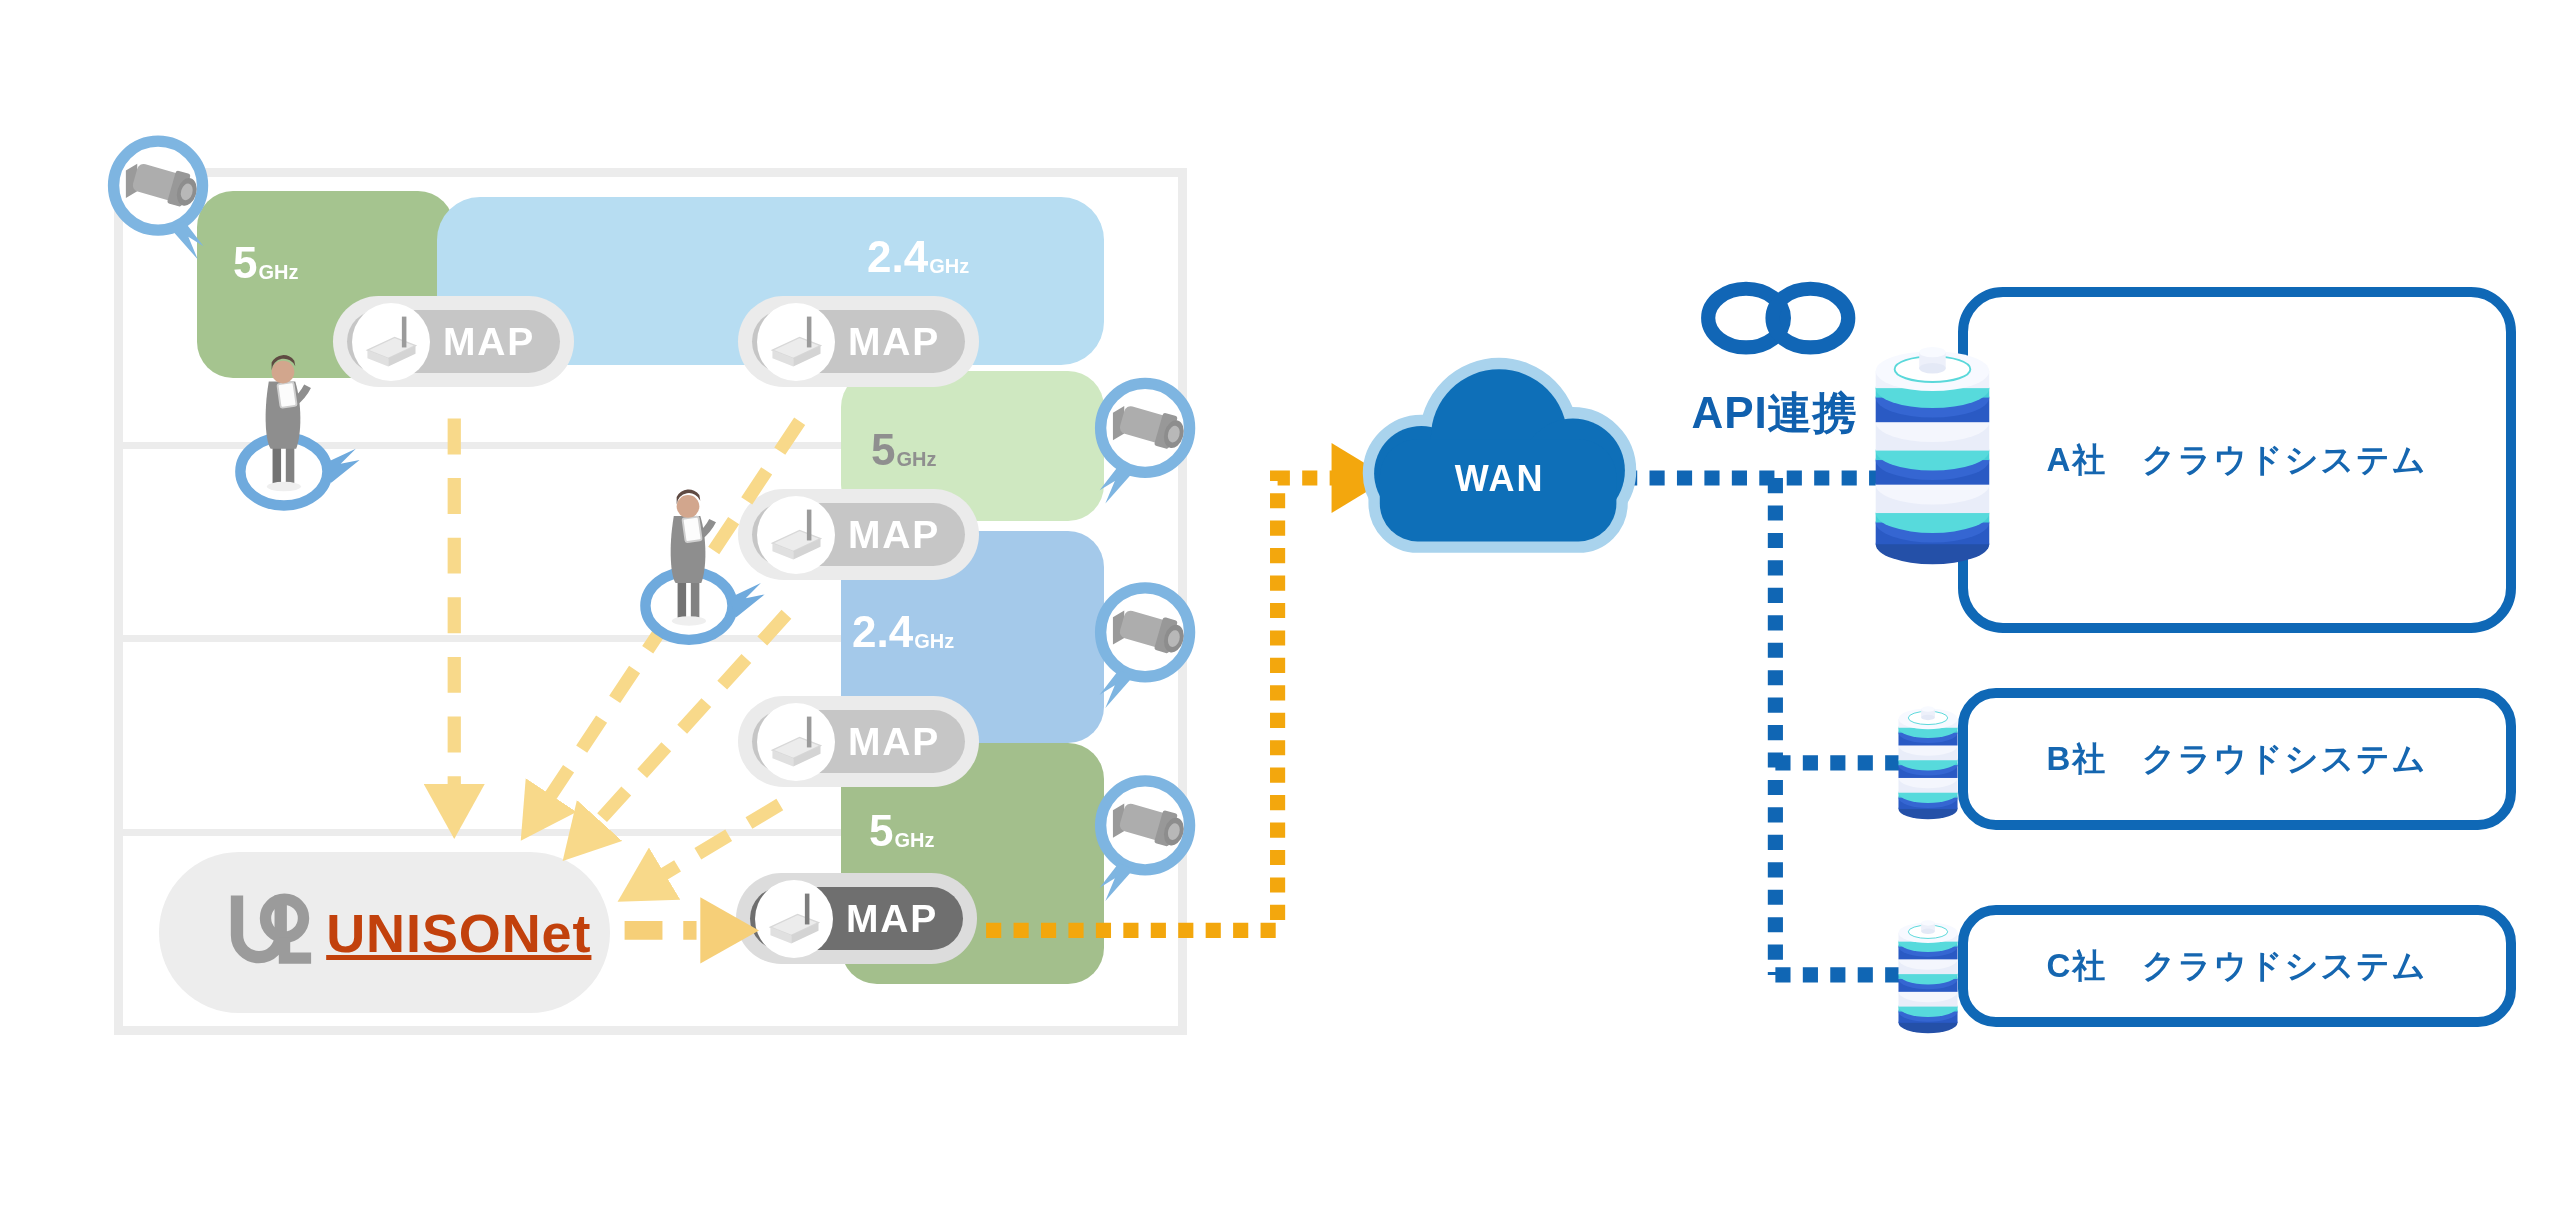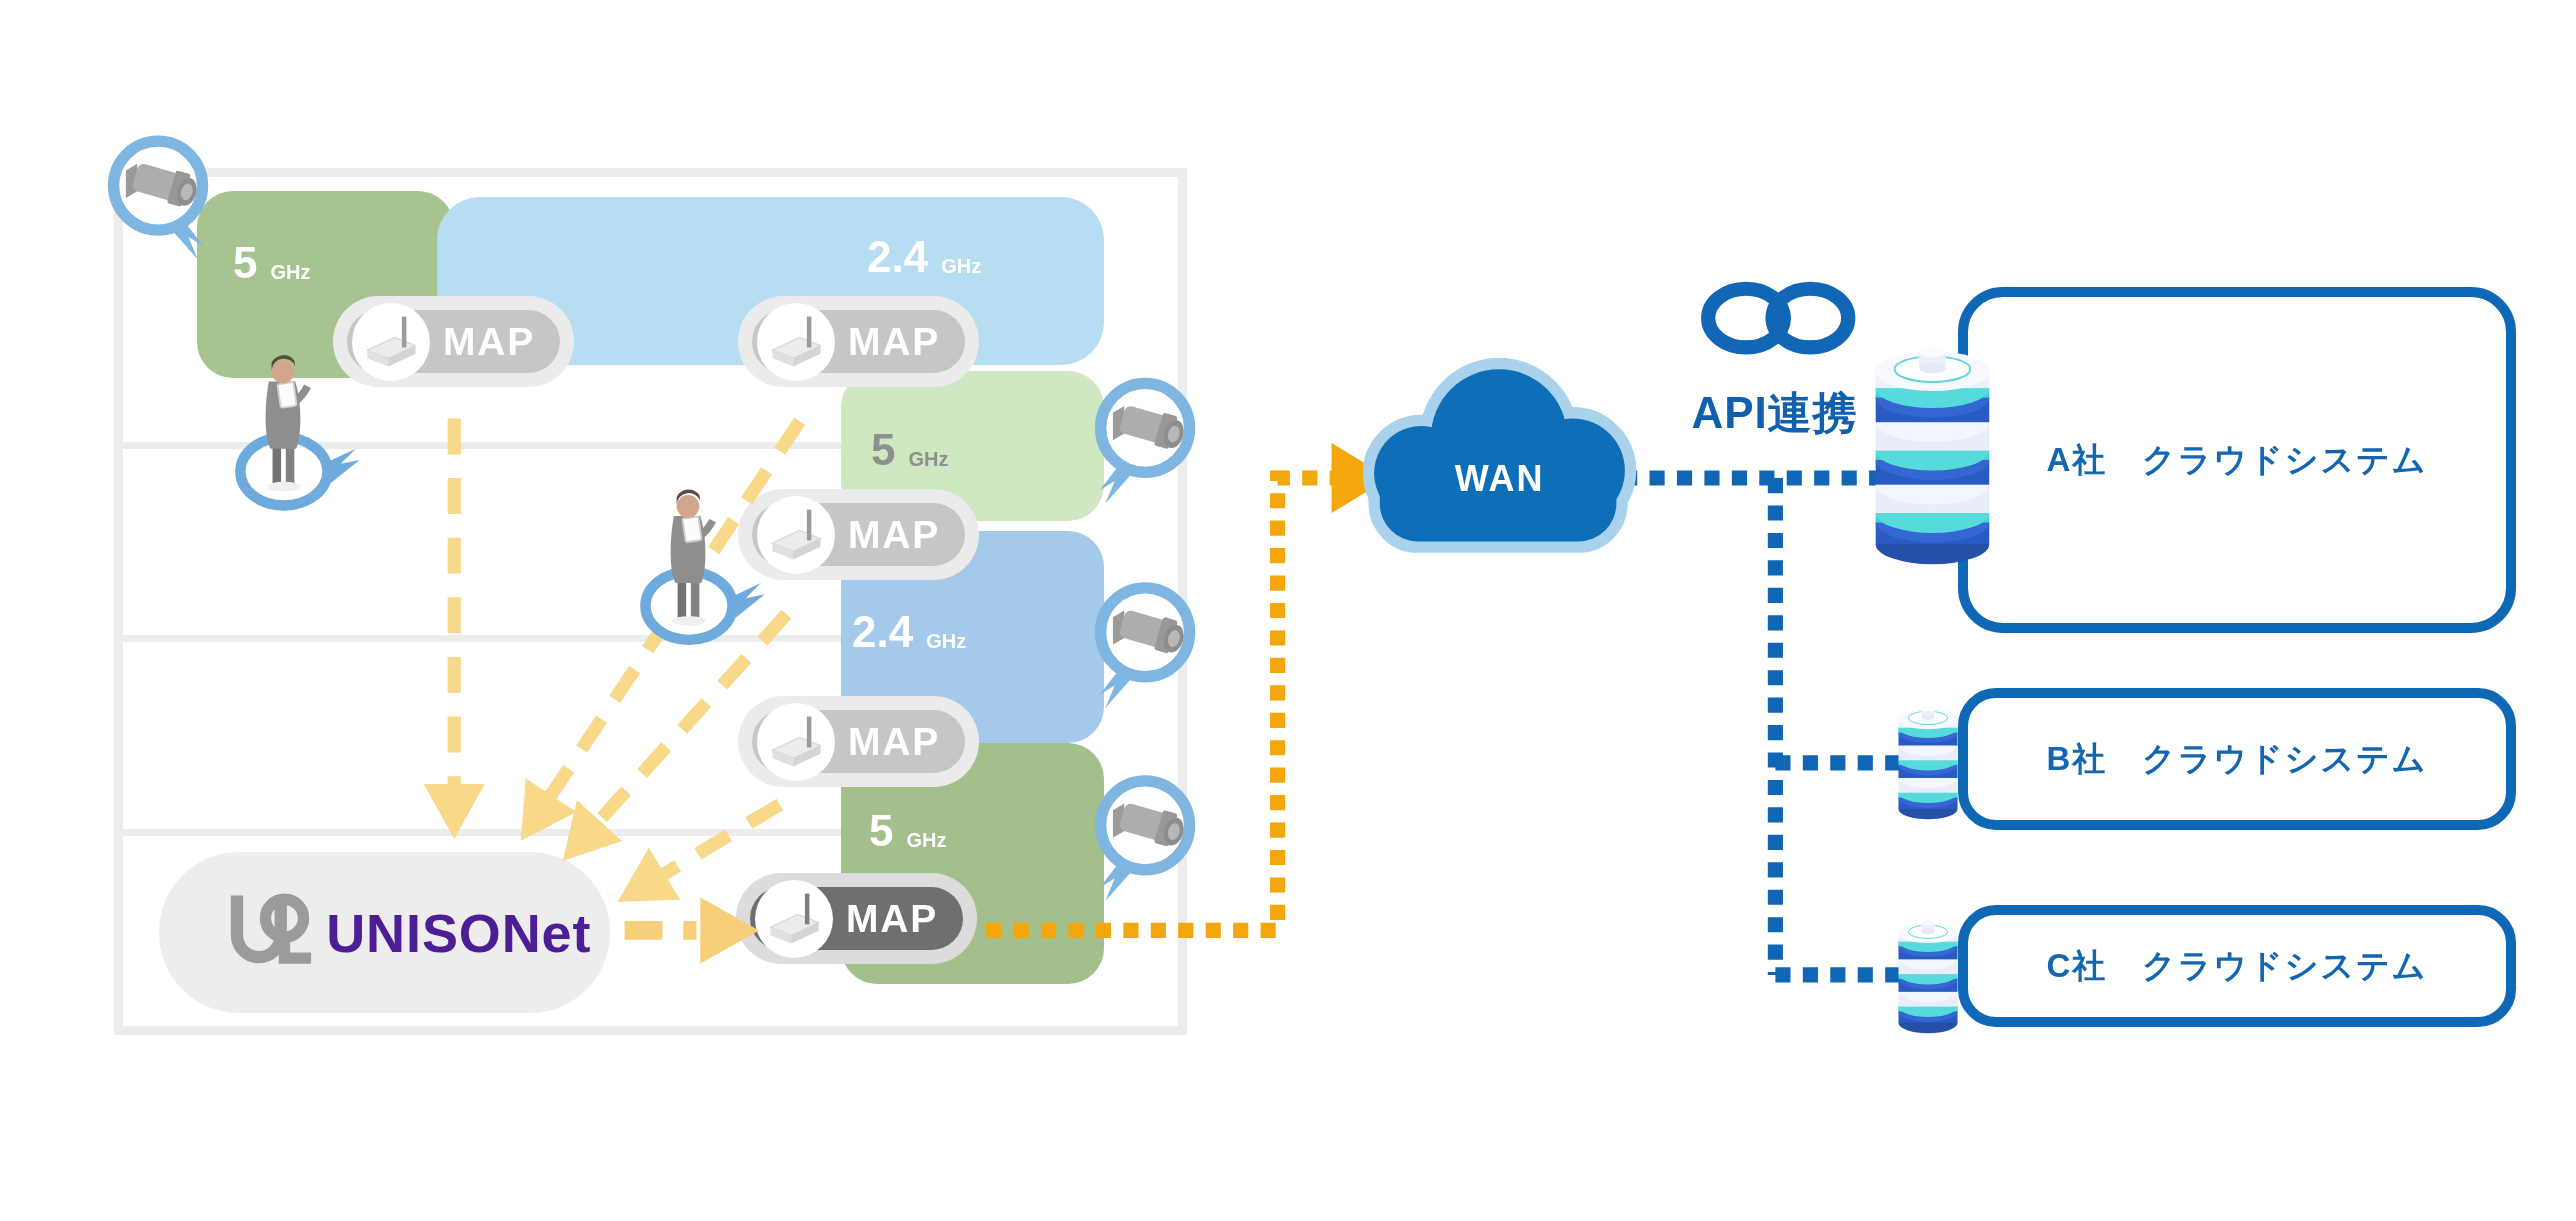--- a/index.html
+++ b/index.html
@@ -21,21 +21,21 @@
     background-size:24.6px 24.6px;background-position:0 0,12.3px 12.3px;
   }
   .z-g1{left:197px;top:191px;width:257px;height:187px;background:#a5c48f;}
   .z-b1{left:437px;top:197px;width:667px;height:168px;background:#b7ddf2;border-radius:43px;}
   .z-g2{left:841px;top:371px;width:263px;height:150px;background:#cfe8c1;}
   .z-b2{left:841px;top:531px;width:263px;height:212px;background:#a4c9ea;}
   .z-g3{left:841px;top:743px;width:263px;height:241px;background:#a3bf8c;}
   
   .band-label{position:absolute;z-index:5;display:flex;align-items:flex-end;font-weight:bold;color:#fff;line-height:1;}
   .band-label .num{font-size:44px;}
-  .band-label .unit{font-size:20px;margin-bottom:2.8px;margin-left:13px;}
+  .band-label .unit{font-size:20px;margin-bottom:2.8px;margin-left:1px;}
   .band-label.grey{color:#8f8f8f;}
   .bl1{left:233px;top:241px;}
   .bl2{left:867px;top:235px;}
   .bl3{left:871px;top:428px;}
   .bl4{left:852px;top:610px;}
   .bl5{left:869px;top:809px;}
   
   .map-pill{position:absolute;width:241px;height:91px;background:#ebebeb;border-radius:58px;z-index:3;}
   .map-inner{position:absolute;left:14px;top:14px;right:14px;bottom:14px;background:#c6c6c6;border-radius:44px;display:flex;align-items:center;}
   .map-pill.dark{background:#dcdcdc;}
@@ -44,21 +44,21 @@
   .map-circle svg{position:absolute;left:0;top:0;}
   .map-label{color:#fff;font-weight:bold;font-size:39px;letter-spacing:1.9px;margin-left:13.2px;}
   .mp1{left:333px;top:296px;}
   .mp2{left:738px;top:296px;}
   .mp3{left:738px;top:489px;}
   .mp4{left:738px;top:696px;}
   .mp5{left:736px;top:873px;}
   
   .uni-pill{position:absolute;left:159px;top:852px;width:451px;height:161px;background:#ededed;border-radius:80px;z-index:3;display:flex;align-items:center;}
   .uni-logo{margin-left:59px;flex:none;}
-  .uni-text{color:#4c1d95;font-weight:bold;font-size:54px;letter-spacing:0.9px;margin-left:13.2px;}
+  .uni-text{color:#c2410c;font-weight:bold;font-size:54px;letter-spacing:0.9px;margin-left:13.2px;text-decoration:underline;}
   
   .cloud-box{position:absolute;left:1958px;width:558px;background:#fff;border:10.4px solid #0f68b6;box-sizing:border-box;display:flex;align-items:center;justify-content:center;z-index:3;}
   .cb-a{top:287px;height:346px;border-radius:45px;justify-content:center;}
   .cb-b{top:688px;height:142px;border-radius:38px;}
   .cb-c{top:905px;height:122px;border-radius:38px;justify-content:center;}
   .cloud-box .cb-label{color:#1566b0;font-weight:bold;font-size:33px;letter-spacing:1.9px;}
   
   .wan-label{position:absolute;left:1412px;top:458px;width:175px;text-align:center;color:#fff;font-weight:bold;font-size:36px;letter-spacing:1.9px;z-index:5;}
   .api-label{position:absolute;left:1642px;top:384px;width:265px;text-align:center;color:#1060ae;font-weight:bold;font-size:44px;letter-spacing:0.9px;z-index:5;}
   

